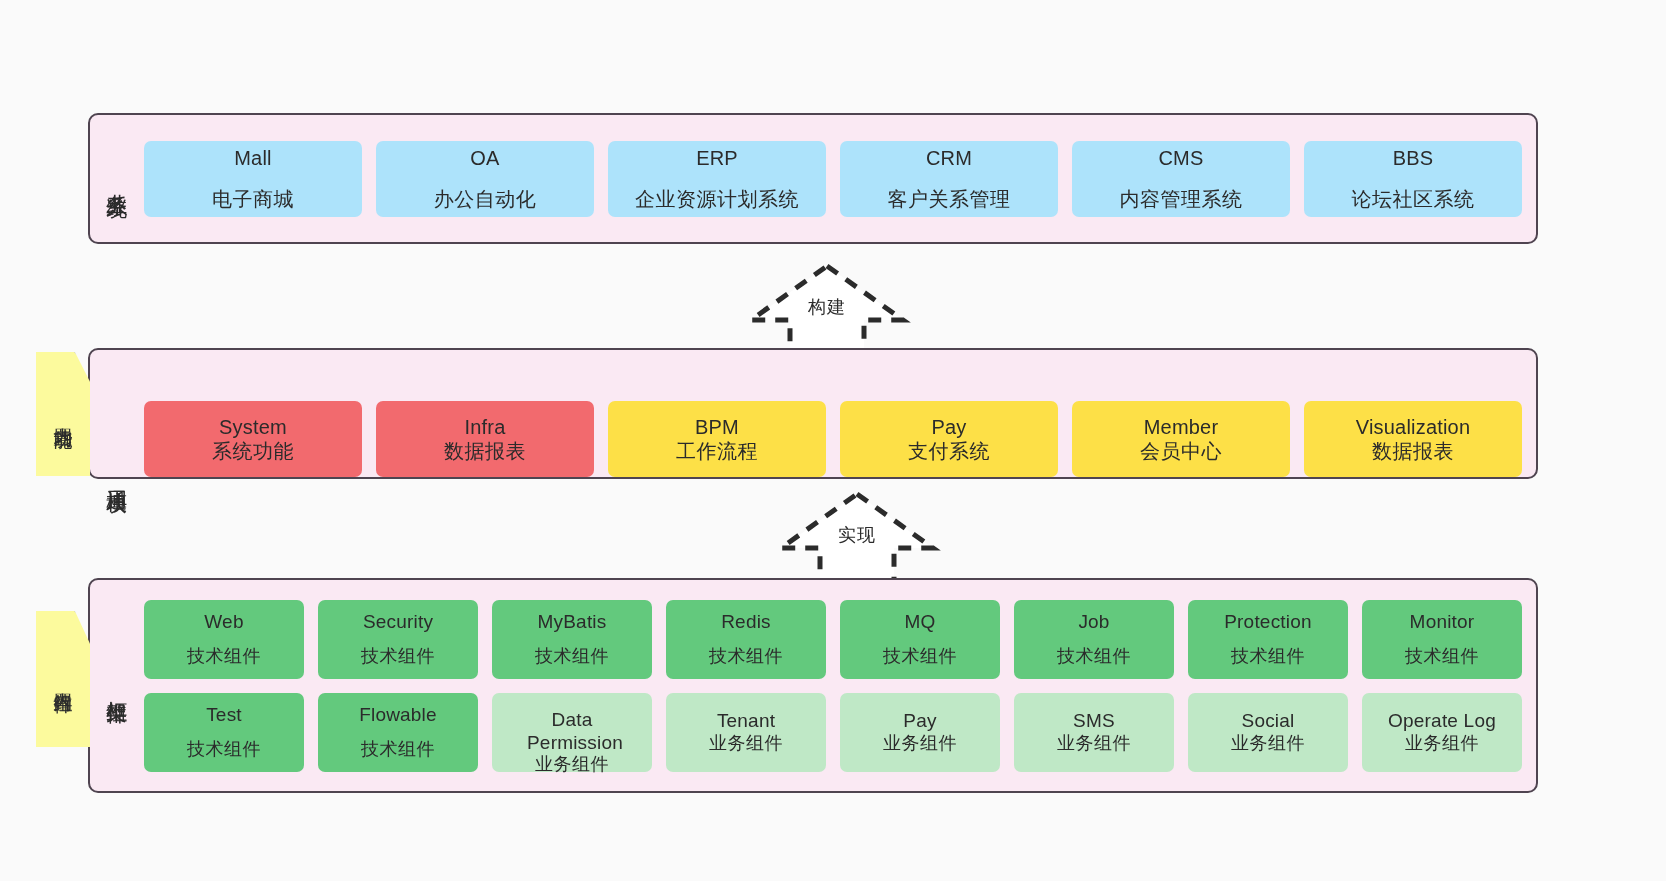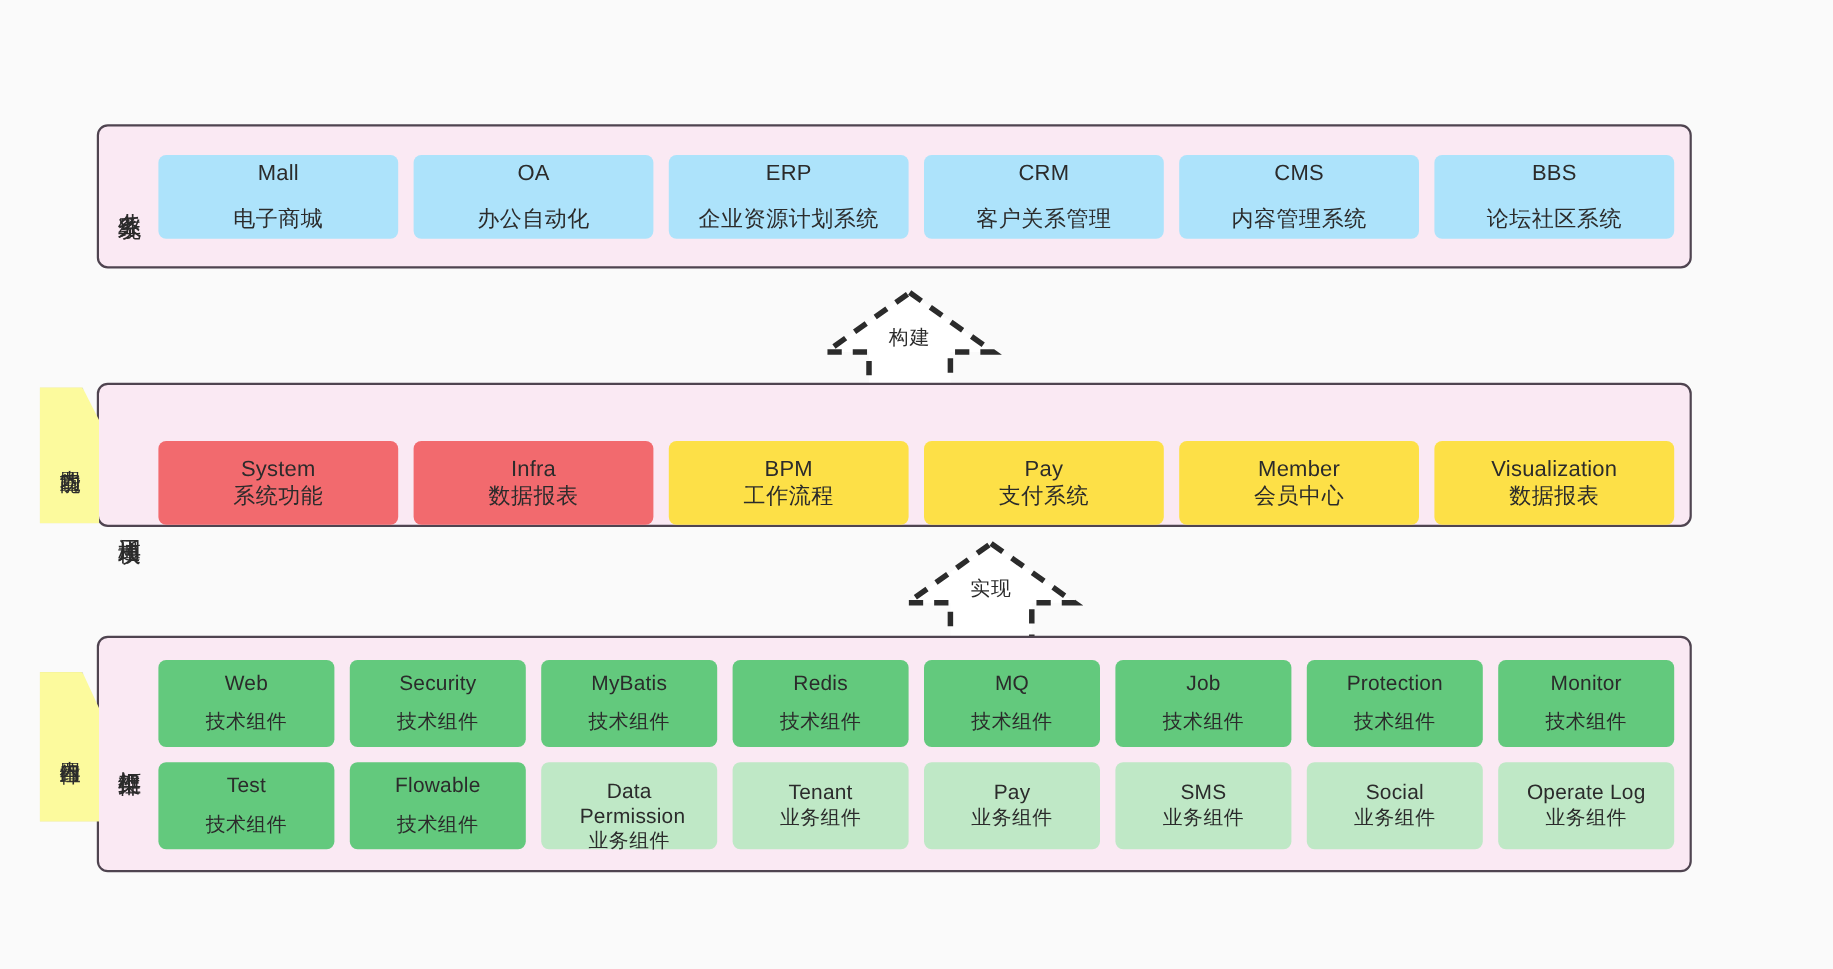--- a/index.html
+++ b/index.html
@@ -165,21 +165,21 @@
     left: 0;
     right: 0;
     top: 37px;
     text-align: center;
     font-size: 18px;
     letter-spacing: 1px;
     color: #2b2b2b;
     background: transparent;
   }
   #arrow1 { left: 742px; top: 258px; }
-  #arrow2 { left: 816px; top: 486px; }
+  #arrow2 { left: 772px; top: 486px; }
 </style>
 </head>
 <body>
 
 <div id="stage">
 
   <div class="layer" id="layer1">
     <div class="layer-title">业务系统</div>
     <div class="layer-body">
       <div class="row">

